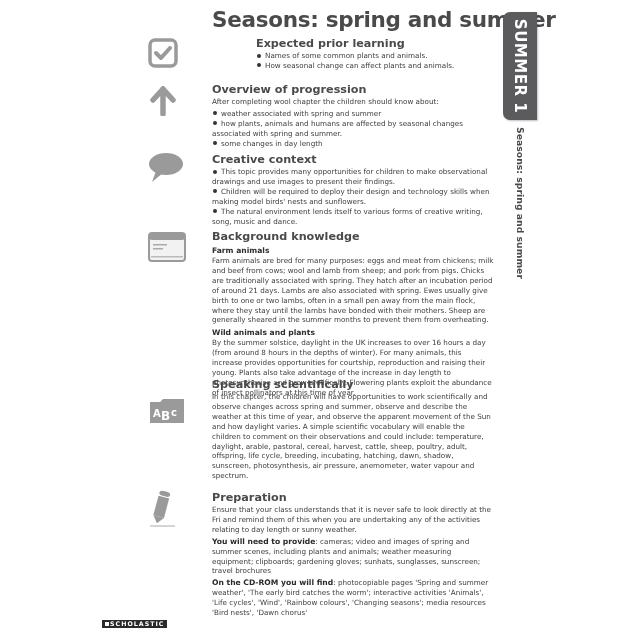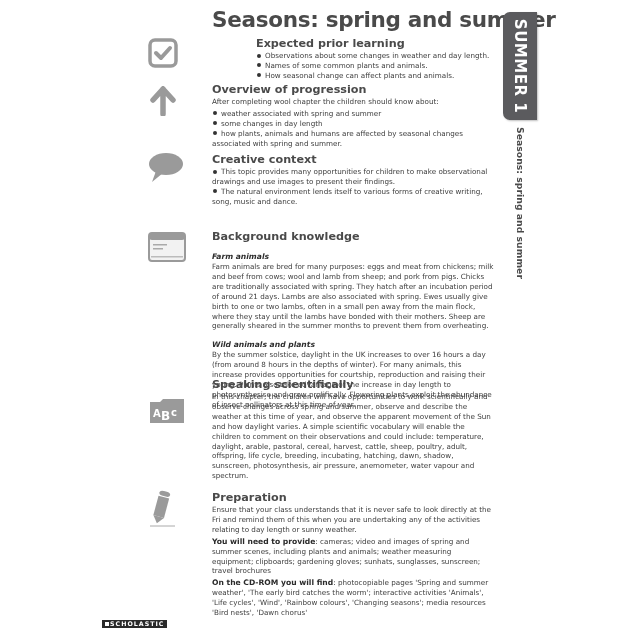--- a/index.html
+++ b/index.html
@@ -11,21 +11,21 @@
     font-family: "DejaVu Sans", sans-serif; font-weight: bold;
     font-size: 21.5px; color: #4a4a4a; letter-spacing: -0.3px; white-space: nowrap;
   }
 
   .section { position: absolute; left: 212px; width: 282px; }
   .section h2 {
     font-family: "DejaVu Sans", sans-serif; font-weight: bold;
     font-size: 11.2px; color: #4a4a4a; line-height: 13px; margin-bottom: 1px;
   }
   .section h3 {
-    font-weight: bold; font-size: 7.6px; color: #2e2e2e; line-height: 10px; margin-top: 9px; font-style: italic;
+    font-weight: bold; font-size: 7.6px; color: #2e2e2e; line-height: 10px; margin-top: 3px;
   }
   .para, .bullet {
     font-size: 7.2px; line-height: 9.9px; color: #3c3c3c;
   }
   .para { margin-bottom: 2px; }
   .bullet { padding-left: 0; }
   .bullet .dot { display: inline-block; width: 4px; height: 4px; border-radius: 50%; background: #333; margin: 0 4px 1px 1px; vertical-align: middle; }
   .bold-lead { font-weight: bold; color: #2a2a2a; font-size: 7.6px; }
 
   .icon { position: absolute; left: 148px; }
@@ -110,36 +110,36 @@
       <rect x="8" y="1" width="11" height="5" rx="4" fill="#9a9a9a"></rect>
       <rect x="8" y="7" width="11" height="20" fill="#9a9a9a"></rect>
       <path d="M8 27 L19 27 L13.5 34 Z" fill="#9a9a9a"></path>
     </g>
     <line x1="2" y1="36" x2="27" y2="36" stroke="#aaa" stroke-width="1"></line>
   </svg>
 </div>
 
 <div class="section" style="top:37px;margin-left:44px;">
   <h2>Expected prior learning</h2>
-  <div class="bullet"><span class="dot"></span><span>Observations about some changes in weather and day length.</span></div>
   <div class="bullet"><span class="dot"></span><span>Names of some common plants and animals.</span></div>
   <div class="bullet"><span class="dot"></span><span>How seasonal change can affect plants and animals.</span></div>
 </div>
 
 <div class="section" style="top:83px;">
   <h2>Overview of progression</h2>
   <div class="para">After completing wool chapter the children should know about:</div>
   <div class="bullet"><span class="dot"></span><span>weather associated with spring and summer</span></div>
+  <div class="bullet"><span class="dot"></span><span>how plants, animals and humans are affected by seasonal changes associated with spring and summer.</span></div>
   <div class="bullet"><span class="dot"></span><span>some changes in day length</span></div>
-  <div class="bullet"><span class="dot"></span><span>how plants, animals and humans are affected by seasonal changes associated with spring and summer.</span></div>
 </div>
 
 <div class="section" style="top:153px;">
   <h2>Creative context</h2>
   <div class="bullet"><span class="dot"></span><span>This topic provides many opportunities for children to make observational drawings and use images to present their findings.</span></div>
+  <div class="bullet"><span class="dot"></span><span>Children will be required to deploy their design and technology skills when making model birds' nests and sunflowers.</span></div>
   <div class="bullet"><span class="dot"></span><span>The natural environment lends itself to various forms of creative writing, song, music and dance.</span></div>
 </div>
 
 <div class="section" style="top:230px;">
   <h2>Background knowledge</h2>
   <h3>Farm animals</h3>
   <div class="para">Farm animals are bred for many purposes: eggs and meat from chickens; milk and beef from cows; wool and lamb from sheep; and pork from pigs. Chicks are traditionally associated with spring. They hatch after an incubation period of around 21 days. Lambs are also associated with spring. Ewes usually give birth to one or two lambs, often in a small pen away from the main flock, where they stay until the lambs have bonded with their mothers. Sheep are generally sheared in the summer months to prevent them from overheating.</div>
   <h3>Wild animals and plants</h3>
   <div class="para">By the summer solstice, daylight in the UK increases to over 16 hours a day (from around 8 hours in the depths of winter). For many animals, this increase provides opportunities for courtship, reproduction and raising their young. Plants also take advantage of the increase in day length to photosynthesise and grow prolifically. Flowering plants exploit the abundance of insect pollinators at this time of year.</div>
 </div>

